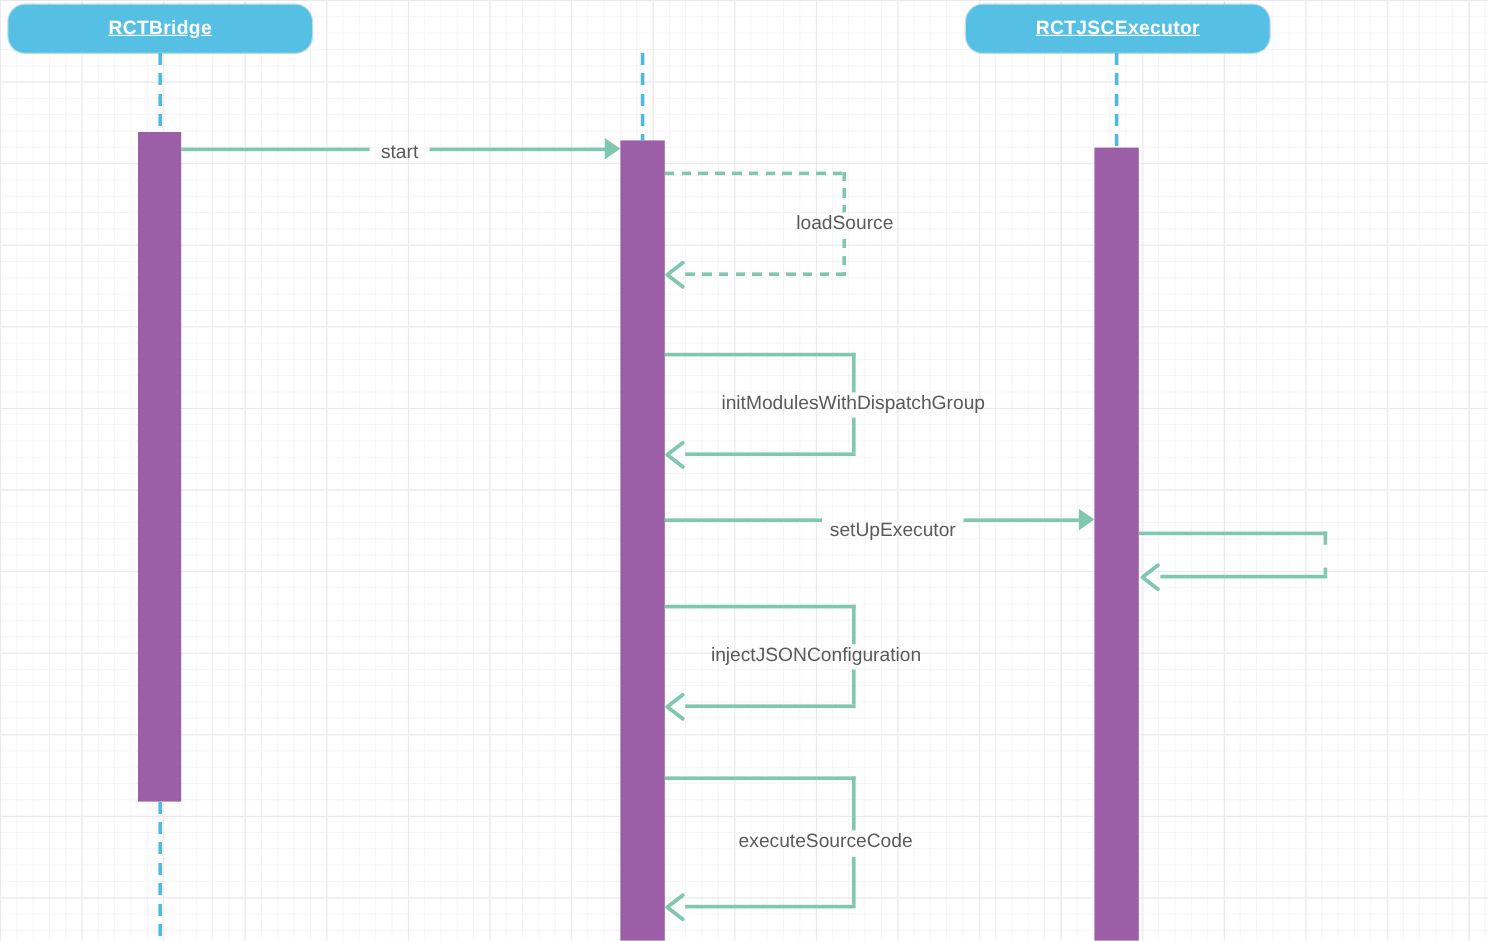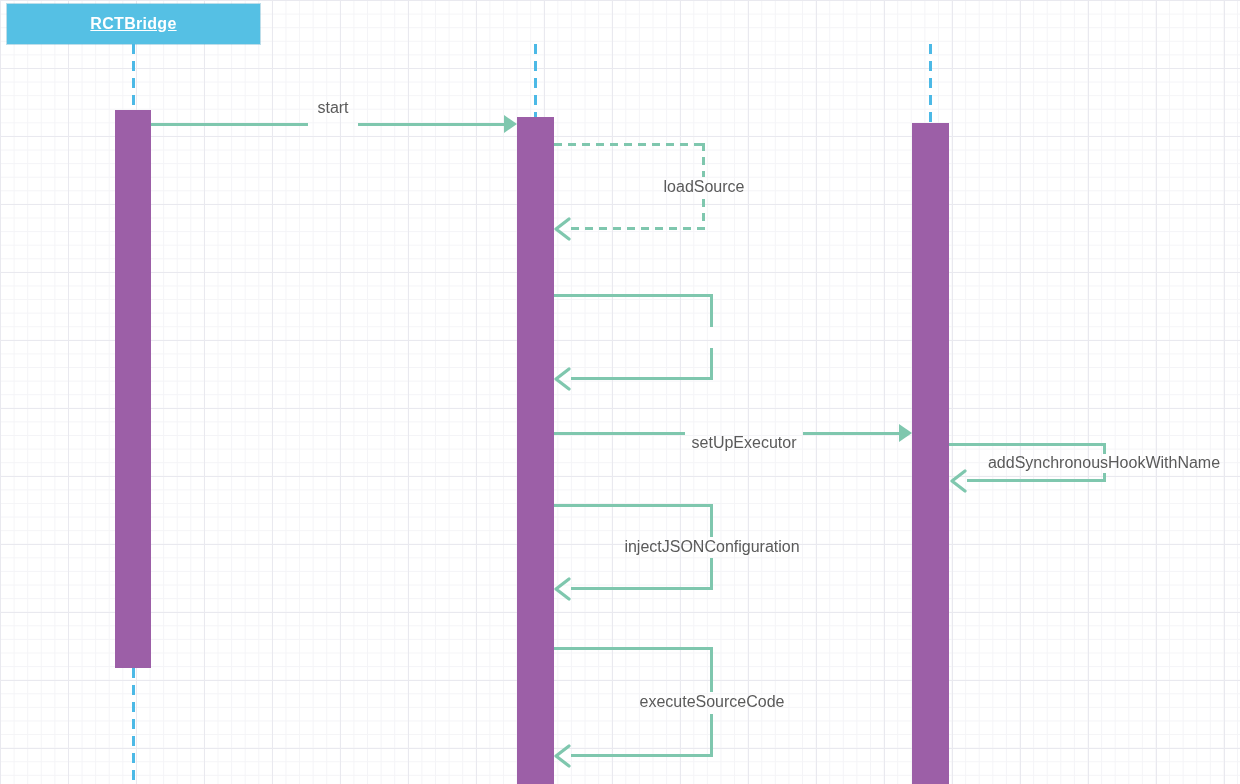--- a/index.html
+++ b/index.html
@@ -16,20 +16,21 @@
       linear-gradient(to bottom,#e9e9ef 1px,transparent 1px),
       linear-gradient(to right,#f4f4f7 1px,transparent 1px),
       linear-gradient(to bottom,#f4f4f7 1px,transparent 1px);
     background-size:68px 68px,68px 68px,13.6px 13.6px,13.6px 13.6px;
   }
   .participant{
     position:absolute;height:40px;top:4px;
     background:var(--header_bg);
     display:flex;align-items:center;justify-content:center;
     box-shadow:0 0 0 1px rgba(70,160,195,.35);
+    border-radius:14px;
   }
   .participant span{
     color:var(--header_text);font-weight:bold;font-size:16px;
     text-decoration:underline;letter-spacing:.3px;white-space:nowrap;
   }
   .lifeline{
     position:absolute;width:3px;
     background:repeating-linear-gradient(to bottom,var(--lifeline) 0 10px,transparent 10px 17px);
   }
   .activation{position:absolute;width:37px;background:var(--activation);}
@@ -50,77 +51,80 @@
   .head-open polyline{stroke:var(--arrow);stroke-width:3.2;fill:none;stroke-linecap:round;stroke-linejoin:round;}
 </style>
 </head>
 <body>
 
 <div class="canvas">
 
   <div class="participant" style="left:7px;width:253px;">
     <span>RCTBridge</span>
   </div>
+  <div class="participant" style="left:805px;width:253px;">
+    <span>RCTJSCExecutor</span>
+  </div>
 
   <div class="lifeline" style="left:131.5px;top:44px;height:66px;"></div>
   <div class="lifeline" style="left:131.5px;top:668px;height:116px;"></div>
   <div class="lifeline" style="left:534px;top:44px;height:73px;"></div>
   <div class="lifeline" style="left:929px;top:44px;height:79px;"></div>
 
   <div class="activation" style="left:115px;top:110px;height:558px;width:36px;"></div>
   <div class="activation" style="left:517px;top:117px;height:667px;"></div>
   <div class="activation" style="left:912px;top:123px;height:661px;"></div>
 
   <div class="hline" style="left:151px;top:123px;width:157px;"></div>
-  <div class="msg-label" style="left:333px;top:108px;">start</div>
+  <div class="msg-label" style="left:333px;top:128px;">start</div>
   <div class="hline" style="left:358px;top:123px;width:147px;"></div>
   <div class="head-filled" style="left:504px;top:115px;"></div>
 
   <div class="hline dash" style="left:554px;top:143px;width:151px;"></div>
   <div class="vline dash" style="left:702px;top:143px;height:34px;"></div>
   <div class="msg-label" style="left:704px;top:187px;">loadSource</div>
   <div class="vline dash" style="left:702px;top:199px;height:29px;"></div>
   <div class="hline dash" style="left:571px;top:227px;width:134px;"></div>
   <svg class="head-open" style="left:553px;top:216px;" viewBox="0 0 18 26">
       <polyline points="16,3 3,13 16,23"></polyline>
     </svg>
 
   <div class="hline" style="left:554px;top:294px;width:159px;"></div>
   <div class="vline" style="left:710px;top:294px;height:33px;"></div>
+  <div class="msg-label" style="left:711px;top:337px;">initModulesWithDispatchGroup</div>
   <div class="vline" style="left:710px;top:348px;height:29px;"></div>
   <div class="hline" style="left:571px;top:377px;width:142px;"></div>
   <svg class="head-open" style="left:553px;top:366px;" viewBox="0 0 18 26">
       <polyline points="16,3 3,13 16,23"></polyline>
     </svg>
 
   <div class="hline" style="left:554px;top:432px;width:131px;"></div>
   <div class="msg-label" style="left:744px;top:443px;">setUpExecutor</div>
   <div class="hline" style="left:803px;top:432px;width:96px;"></div>
   <div class="head-filled" style="left:899px;top:424px;"></div>
 
   <div class="hline" style="left:949px;top:443px;width:157px;"></div>
   <div class="vline" style="left:1103px;top:443px;height:11px;"></div>
-  <div class="msg-label" style="left:1104px;top:463px;">addSynchronousHookWithName</div>
   <div class="vline" style="left:1103px;top:473px;height:6px;"></div>
   <div class="hline" style="left:967px;top:479px;width:139px;"></div>
   <svg class="head-open" style="left:949px;top:468px;" viewBox="0 0 18 26">
       <polyline points="16,3 3,13 16,23"></polyline>
     </svg>
 
   <div class="hline" style="left:554px;top:504px;width:159px;"></div>
   <div class="vline" style="left:710px;top:504px;height:33px;"></div>
-  <div class="msg-label" style="left:712px;top:547px;">injectJSONConfiguration</div>
+  <div class="msg-label" style="left:680px;top:547px;">injectJSONConfiguration</div>
   <div class="vline" style="left:710px;top:558px;height:29px;"></div>
   <div class="hline" style="left:571px;top:587px;width:142px;"></div>
   <svg class="head-open" style="left:553px;top:576px;" viewBox="0 0 18 26">
       <polyline points="16,3 3,13 16,23"></polyline>
     </svg>
 
   <div class="hline" style="left:554px;top:647px;width:159px;"></div>
   <div class="vline" style="left:710px;top:647px;height:45px;"></div>
-  <div class="msg-label" style="left:712px;top:702px;">executeSourceCode</div>
+  <div class="msg-label" style="left:688px;top:702px;">executeSourceCode</div>
   <div class="vline" style="left:710px;top:714px;height:40px;"></div>
   <div class="hline" style="left:571px;top:754px;width:142px;"></div>
   <svg class="head-open" style="left:553px;top:743px;" viewBox="0 0 18 26">
       <polyline points="16,3 3,13 16,23"></polyline>
     </svg>
 
 </div>
 
 </body></html>

